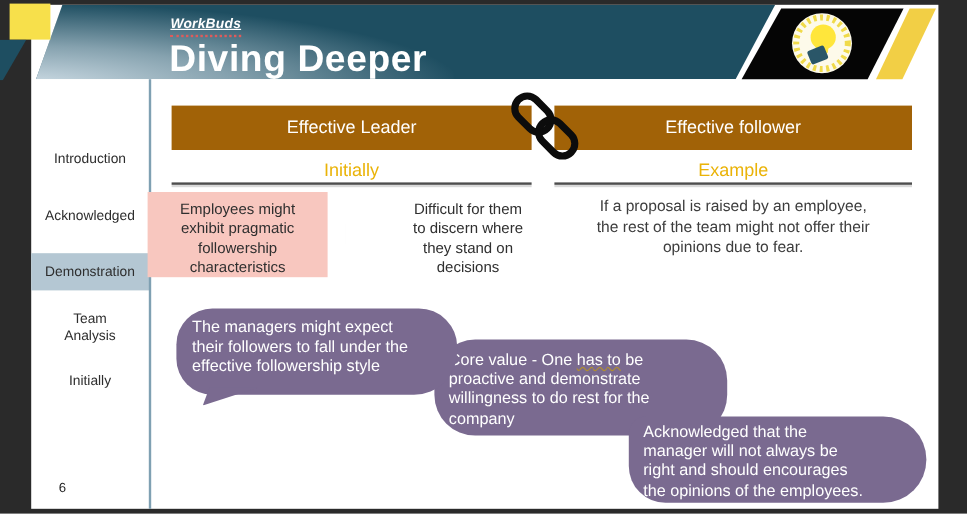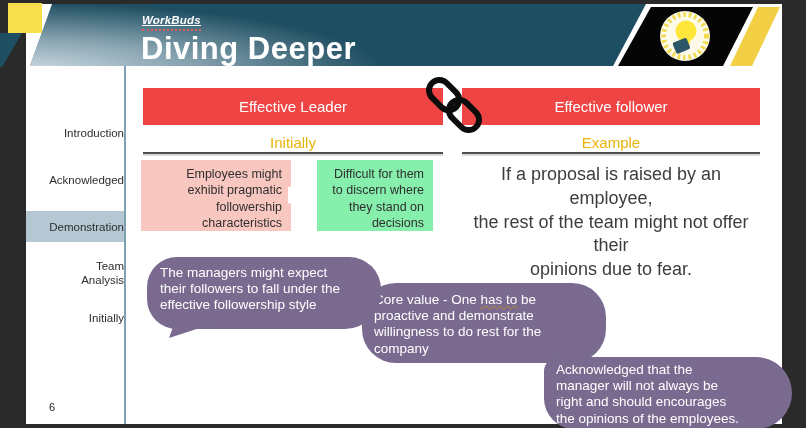--- a/index.html
+++ b/index.html
@@ -24,63 +24,63 @@
   #brand{color:#fff;font-size:11.5px;font-weight:bold;font-style:italic;text-decoration:underline;letter-spacing:.2px;}
   #slide-title{left:141px;top:31px;color:#ffffff;font-size:31px;font-weight:bold;letter-spacing:.5px;}
   #corner-square{left:8px;top:3px;width:34px;height:30px;background:#f7e04b;}
   #corner-wedge{left:0;top:33px;width:22px;height:34px;background:#1e4e61;
     clip-path:polygon(0 0,100% 0,10% 100%,0 100%);}
 
   
   #badge{left:610px;top:3px;width:180px;height:64px;}
 
   
-  .nav-item{left:26px;width:98px;text-align:right;font-size:11.5px;color:#2d2d2d;
+  .nav-item{left:26px;width:98px;text-align:center;font-size:11.5px;color:#2d2d2d;
     white-space:pre-line;line-height:1.25;cursor:default;}
   #nav-highlight{left:26px;top:211px;width:99px;height:31px;background:#b4c7d3;}
   #side-divider{left:124px;top:66px;width:2px;height:358px;background:#7fa0b2;}
   #page-number{left:44px;top:401px;width:16px;font-size:11px;color:#222;text-align:center;}
 
   
-  .bar{top:88px;height:37px;background:#ef4444;color:#fff;font-size:15px;
+  .bar{top:88px;height:37px;background:#a16207;color:#fff;font-size:15px;
     display:flex;align-items:center;justify-content:center;}
   #bar-left{left:143px;width:300px;}
   #bar-right{left:462px;width:298px;text-align:right;}
   #chain{left:416px;top:68px;width:76px;height:74px;}
 
   .section-title{top:134px;font-size:15px;color:#eab308;text-align:center;}
   #title-initially{left:143px;width:300px;}
   #title-example{left:462px;width:298px;}
   .rule{top:152px;height:2px;background:#4d4d4d;box-shadow:0 2px 0 rgba(0,0,0,0.15);}
   #rule-left{left:143px;width:300px;}
   #rule-right{left:462px;width:298px;}
 
   
   .flow-box{top:160px;height:71px;font-size:12.5px;line-height:1.3;color:#2f2f2f;
     white-space:pre-line;box-sizing:border-box;padding:6px 9px;}
-  #box-pink{left:141px;width:150px;background:#f8c7bf;text-align:right;}
-  #box-mauve{left:317px;width:116px;background:#86efac;text-align:right;}
+  #box-pink{left:123px;width:150px;background:#f8c7bf;text-align:center;}
+  #box-mauve{left:317px;width:146px;background:#ffffff;text-align:center;}
   #flow-arrow{left:288px;top:172px;width:46px;height:46px;background:#ffffff;
     clip-path:polygon(0 32%,52% 32%,52% 4%,100% 50%,52% 96%,52% 68%,0 68%);
     filter:drop-shadow(1px 1px 1px rgba(0,0,0,0.25));}
 
-  #example-text{left:464px;top:163px;width:294px;text-align:center;font-size:18px;
+  #example-text{left:464px;top:163px;width:294px;text-align:center;font-size:13px;
     line-height:1.32;color:#3d3d3d;white-space:pre-line;}
 
   
   .bubble{background:#7a6a90;color:#ffffff;font-weight:normal;font-size:13.5px;
     line-height:1.2;white-space:pre-line;box-sizing:border-box;}
   #bubble-1{left:147px;top:257px;width:234px;height:72px;border-radius:30px 32px 36px 30px;
     padding:8px 10px 0 13px;z-index:3;}
   #bubble-1::after{content:"";position:absolute;left:22px;bottom:-9px;width:46px;height:15px;
     background:#7a6a90;clip-path:polygon(0 100%,12% 0,100% 0);}
   #bubble-2{left:362px;top:283px;width:244px;height:80px;border-radius:34px;
     padding:9px 10px 0 12px;z-index:2;}
-  #bubble-3{left:524px;top:357px;width:248px;height:72px;border-radius:16px 40px 40px 34px;
-    padding:5px 10px 0 12px;z-index:4;margin-left:20px;}
+  #bubble-3{left:524px;top:347px;width:248px;height:72px;border-radius:16px 40px 40px 34px;
+    padding:5px 10px 0 12px;z-index:4;}
   .wavy{text-decoration:underline wavy #b08d2f;text-decoration-skip-ink:none;text-decoration-thickness:1px;}
 </style>
 </head>
 <body>
 
 <div id="slide" class="abs"></div>
 
 <div id="header-band" class="abs">
   <div id="header-gradient" class="abs"></div>
 </div>

